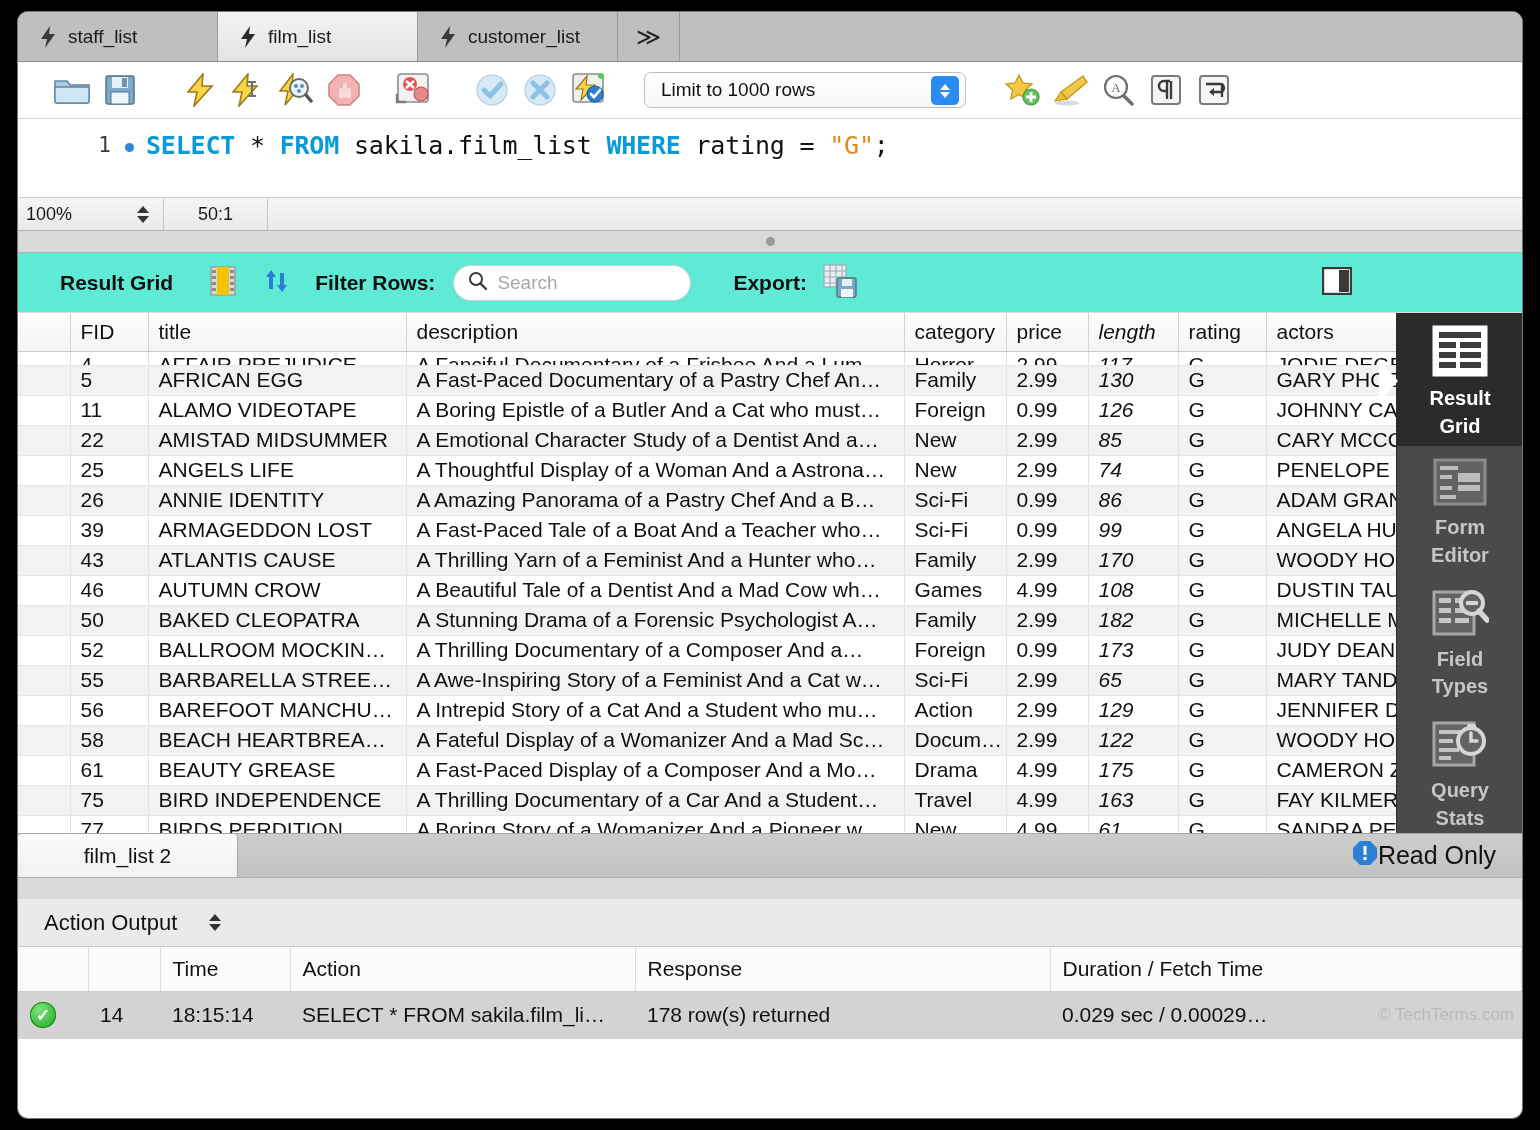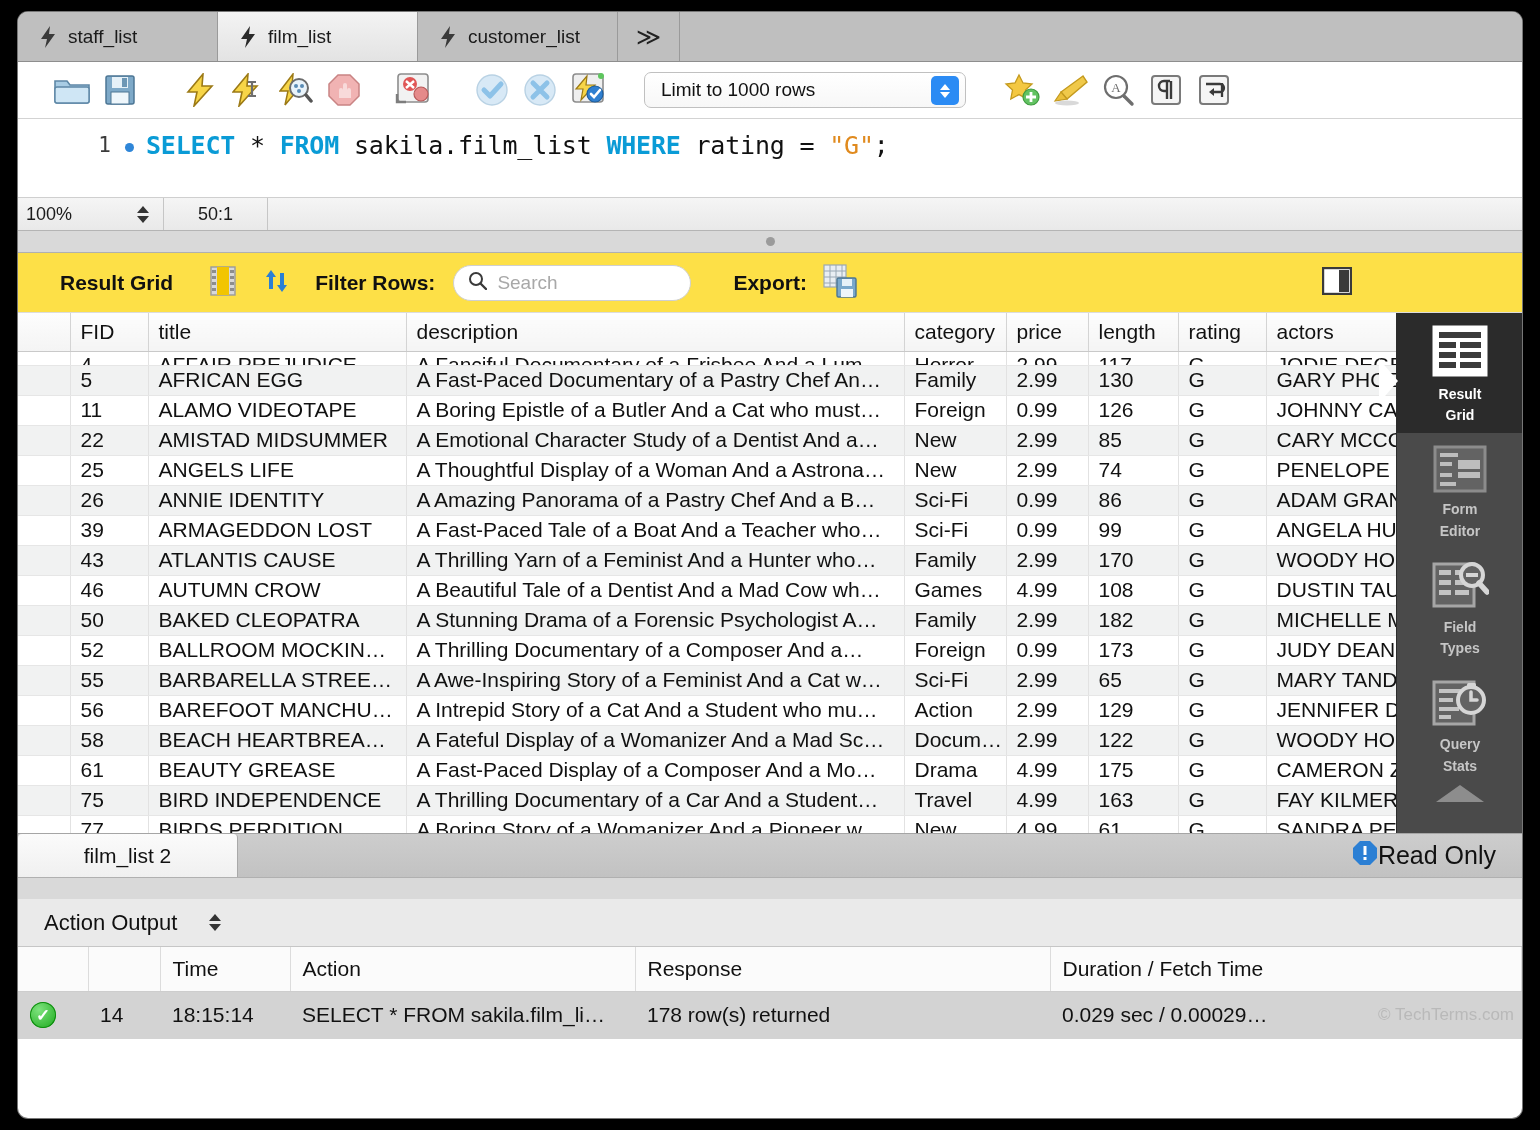--- a/index.html
+++ b/index.html
@@ -145,21 +145,21 @@
     height: 22px;
     background: #d9d9d9;
     border-bottom: 1px solid #b0b0b0;
     display:flex; align-items:center; justify-content:center;
   }
   .splitter .grip { width:9px;height:9px;border-radius:50%;background:#9b9b9b; }
 
   
   .resbar {
     height: 60px;
-    background: #fde047;
+    background: #5eead4;
     display:flex; align-items:center;
     padding-left: 42px;
     gap: 1px;
     border-bottom: 1px solid #dcdcdc;
     position: relative;
   }
   .resbar .title { font-size: 21px; font-weight: bold; color: #111; }
   .resbar .lbl { font-size: 21px; color:#111;font-weight:bold; }
   .searchbox {
     width: 238px; height: 36px;
@@ -197,39 +197,39 @@
   }
   tr.even td { background: #ffffff; }
   tr.odd  td { background: #f1f2f2; }
   td.rowmark { padding:0; }
   .c-mark   { width: 52px; }
   .c-fid    { width: 78px; }
   .c-title  { width: 258px; }
   .c-desc   { width: 498px; }
   .c-cat    { width: 102px; }
   .c-price  { width: 82px; }
-  .c-len    { width: 90px; }
+  .c-len    { width: 90px; font-style: italic; }
   .c-rating { width: 88px; }
   .c-actors { width: 260px; }
   .clip-row td { color: #111; }
 
   
   .sidepanel {
     position: absolute;
     right: 0; top: 0;
     width: 126px; height: 100%;
     background: #4a4a4a;
     z-index: 20;
     border-left: 1px solid #2b2b2b;
   }
   .side-item {
     width: 126px;
     padding: 12px 0 10px;
     display:flex; flex-direction:column; align-items:center; gap:7px;
-    color:#c6c6c6; font-size:14px; line-height:1.04; text-align:center;
+    color:#c6c6c6; font-size:20px; line-height:1.04; text-align:center;
     font-weight: bold;
   }
   .side-item.active { background:#2b2b2b; color:#fff; }
   .side-item.active::before {
     content:"";
     position:absolute; left:-18px;
     width:0;height:0;
     border-top:22px solid transparent;border-bottom:22px solid transparent;
     border-left:19px solid #fff;
     margin-top: 34px;

